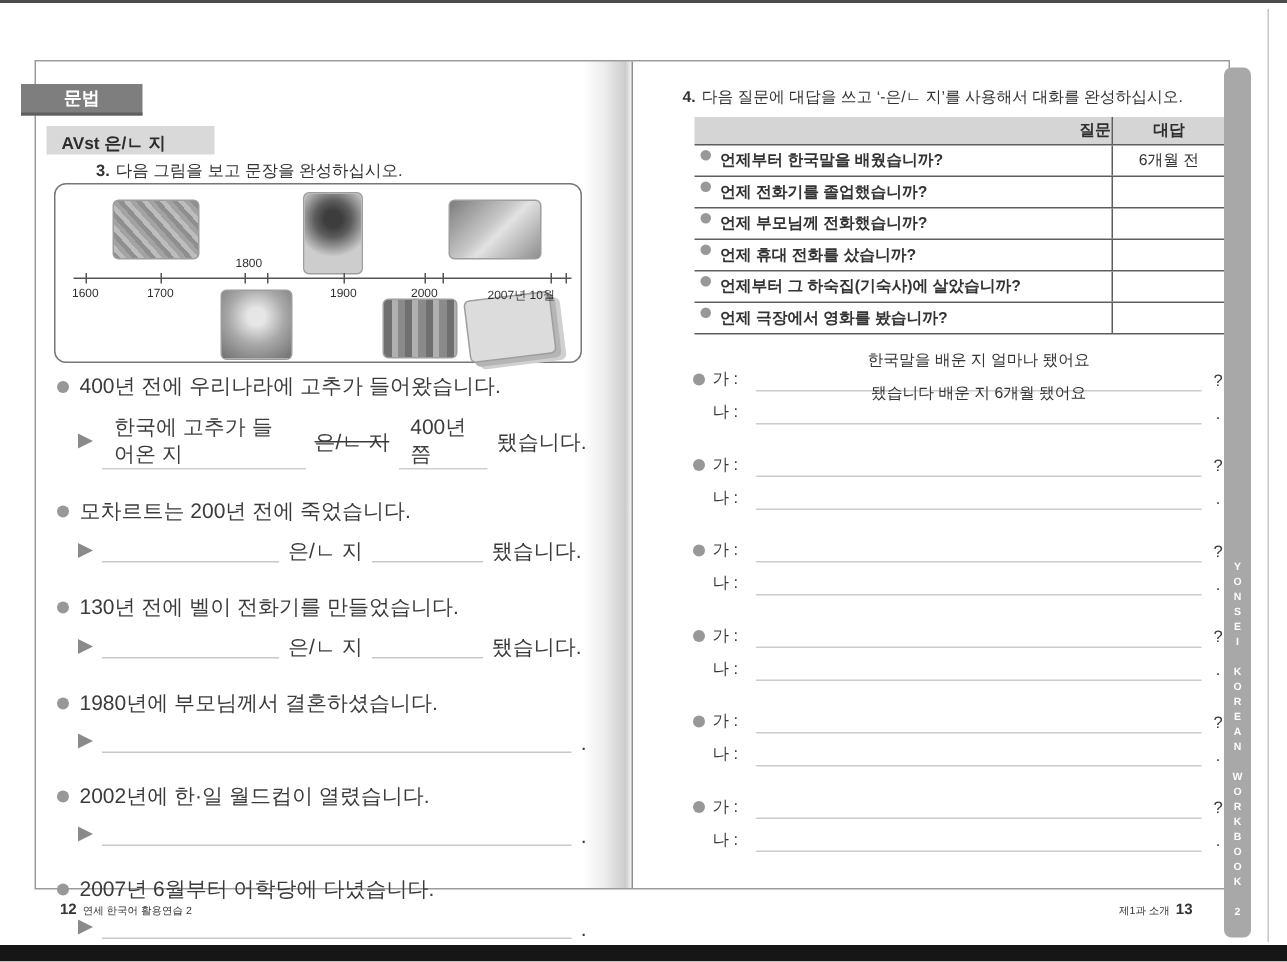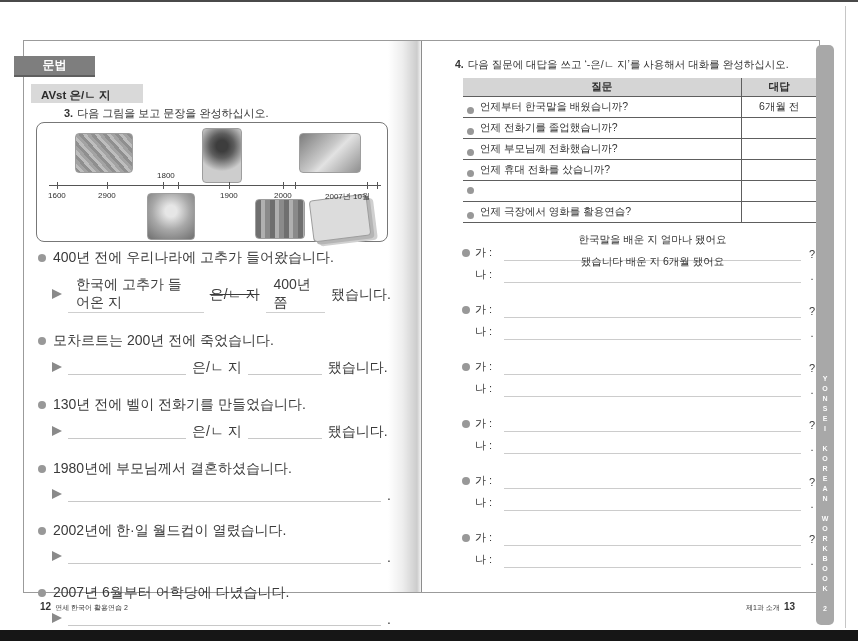--- a/index.html
+++ b/index.html
@@ -59,25 +59,25 @@
             border-top:5px solid transparent; border-bottom:5px solid transparent; margin-bottom:2px; }
   .blank  { border-bottom:1px solid #c8c8c8; height:14px; display:inline-block; }
   .b1 { width:118px; } .b2 { width:74px; } .blong { flex:1; }
   .hand   { border-bottom:1px solid #cfcfcf; color:#3d3d3d; padding:0 8px; }
   .struck { text-decoration:line-through; white-space:nowrap; }
   .sfx    { white-space:nowrap; }
 
   
   #ex4-head { left:455px; top:58px; width:360px; font-size:10.5px; }
   table.qtable { position:absolute; left:463px; top:78px; width:354px; border-collapse:collapse; font-size:10.5px; }
-  .qtable th { background:#d5d5d5; font-weight:bold; height:18px; text-align:center; color:#2e2e2e; border-bottom:1px solid #5e5e5e; }
+  .qtable th { background:#d5d5d5; font-weight:bold; height:18px; text-align:right; color:#2e2e2e; border-bottom:1px solid #5e5e5e; }
   .qtable td { height:21px; border-bottom:1px solid #5e5e5e; color:#333; }
   .qtable td.q { padding-left:4px; }
   .qtable th.a, .qtable td.a { border-left:1px solid #5e5e5e; width:76px; text-align:center; }
-  .qcell { display:flex; align-items:flex-end; gap:6px; }
+  .qcell { display:flex; align-items:flex-start; gap:6px;font-weight:bold; }
   .qcell .bullet { width:7px; height:7px; }
 
   .dialogues { position:absolute; left:462px; top:239px; width:356px; font-size:11px; }
   .pair  { margin-bottom:13px; }
   .dline { display:flex; align-items:flex-end; gap:5px; height:22px; }
   .dline .bullet { margin-bottom:4px; }
   .nobullet { width:8px; flex:0 0 auto; }
   .speaker { flex:0 0 auto; width:24px; padding-bottom:1px; }
   .dblank { flex:1; border-bottom:1px solid #cccccc; text-align:center; font-size:10.5px; color:#333; padding-bottom:13px; }
   .punct  { flex:0 0 auto; width:12px; text-align:center; padding-bottom:1px; }
@@ -122,21 +122,21 @@
   <div class="tick" style="left:70px"></div>
   <div class="tick" style="left:126px"></div>
   <div class="tick" style="left:141px"></div>
   <div class="tick" style="left:192px"></div>
   <div class="tick" style="left:246px"></div>
   <div class="tick" style="left:258px"></div>
   <div class="tick" style="left:330px"></div>
   <div class="tick" style="left:340px"></div>
 
   <div class="tl-label" style="left:11px;  top:68px">1600</div>
-  <div class="tl-label" style="left:61px;  top:68px">2900</div>
+  <div class="tl-label" style="left:61px;  top:68px">1700</div>
   <div class="tl-label" style="left:120px; top:48px">1800</div>
   <div class="tl-label" style="left:183px; top:68px">1900</div>
   <div class="tl-label" style="left:237px; top:68px">2000</div>
   <div class="tl-label" style="left:288px; top:68px">2007년 10월</div>
 </div>
 
 <div class="items">
 
   <div class="item">
     <div class="prompt">
@@ -262,29 +262,30 @@
             <span class="bullet"></span>
             <span>언제 휴대 전화를 샀습니까?</span>
           </div>
         </td>
       <td class="a"></td>
     </tr>
     <tr>
       <td class="q">
           <div class="qcell">
             <span class="bullet"></span>
-          </div>
-        </td>
-      <td class="a"></td>
-    </tr>
-    <tr>
-      <td class="q">
-          <div class="qcell">
-            <span class="bullet"></span>
-            <span>언제 극장에서 영화를 활용연습?</span>
+            <span>언제부터 그 하숙집(기숙사)에 살았습니까?</span>
+          </div>
+        </td>
+      <td class="a"></td>
+    </tr>
+    <tr>
+      <td class="q">
+          <div class="qcell">
+            <span class="bullet"></span>
+            <span>언제 극장에서 영화를 봤습니까?</span>
           </div>
         </td>
       <td class="a"></td>
     </tr>
   </tbody>
 </table>
 
 <div class="dialogues">
 
   <div class="pair">

